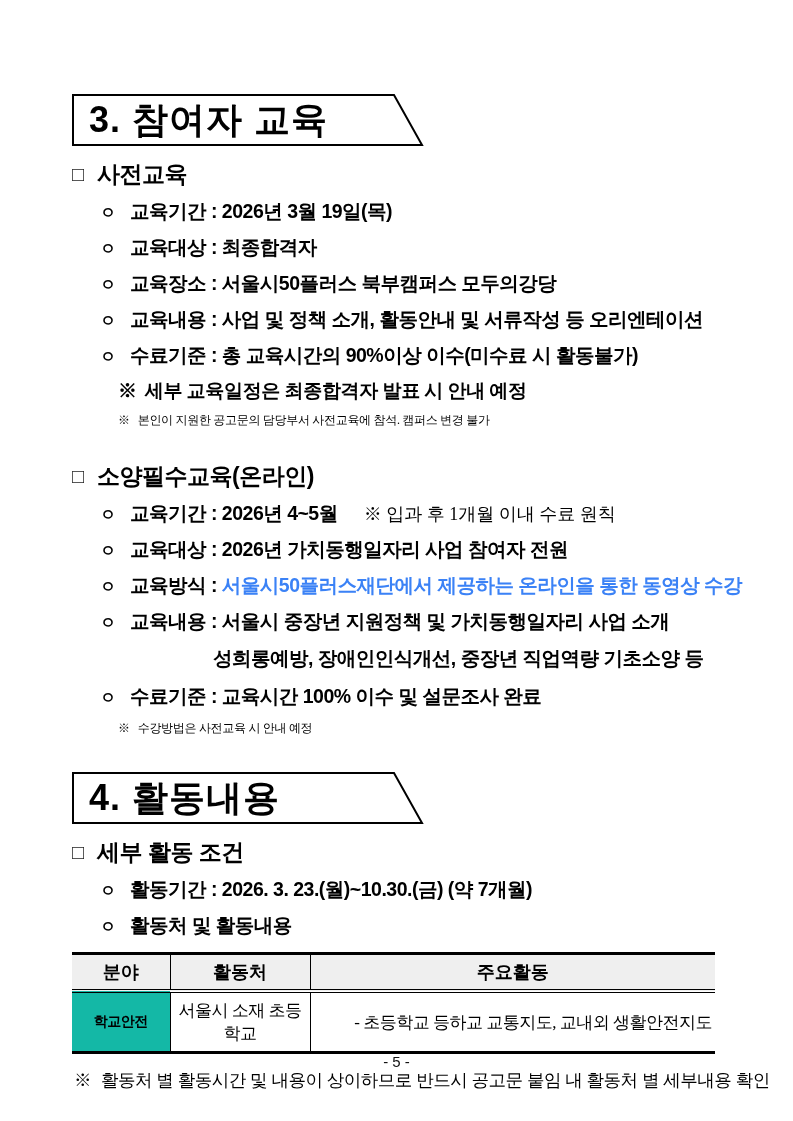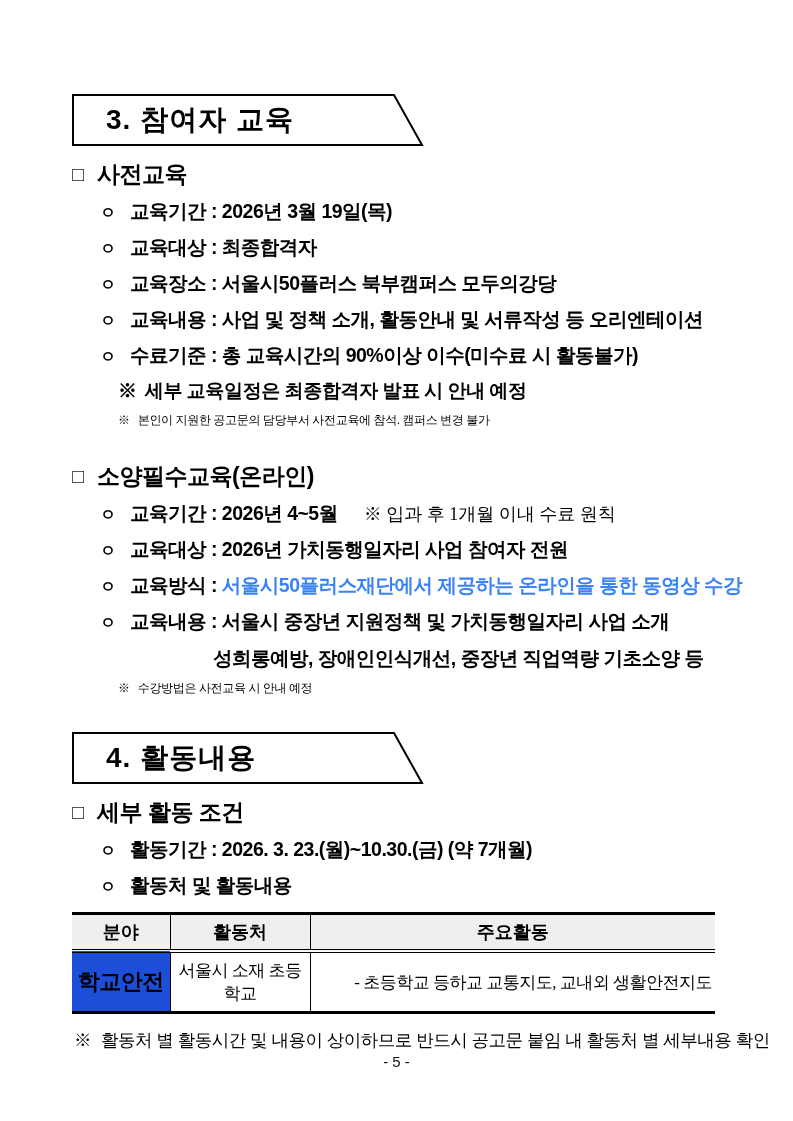--- a/index.html
+++ b/index.html
@@ -16,23 +16,23 @@
   .content { padding: 94px 40px 0 72px; }
 
   
   .banner {
     position: relative;
     width: 352px; height: 52px;
     margin-bottom: 0;
   }
   .banner svg { position: absolute; left: 0; top: 0; }
   .banner .banner-text {
-    position: absolute; left: 34px; top: 50%;
+    position: absolute; left: 17px; top: 50%;
     transform: translateY(-50%);
-    font-size: 28px; font-weight: bold;
+    font-size: 36px; font-weight: bold;
     letter-spacing: 1px;
     white-space: nowrap;
   }
 
   
   .sq-heading {
     display: flex; align-items: center;
     margin-top: 12px;
     height: 32px;
   }
@@ -100,23 +100,23 @@
   table.activity th + th, table.activity td + td { border-left: 1.5px solid #000; }
   table.activity tbody td {
     height: 42px;
     font-family: "Liberation Serif", serif;
     font-size: 17px;
     padding: 6px 3px;
     letter-spacing: -0.5px;
     vertical-align: middle;
   }
   table.activity tbody td.field {
-    background: #1d4ed8;
+    background: #14b8a6;
     font-family: "Liberation Sans", sans-serif;
-    font-size: 22px; font-weight: bold;
+    font-size: 14px; font-weight: bold;
     text-align: center;
   }
   table.activity tbody td.place { text-align: center; }
   table.activity tbody td.main  { text-align: right; padding-left: 6px; }
 
   .table-footnote {
     margin: 14px 0 0 2px;
     font-size: 17.5px;
     letter-spacing: -0.5px;
     white-space: nowrap;
@@ -187,20 +187,23 @@
     <div class="bullet">
       <span class="b-marker">ㅇ</span><span class="b-label">교육대상</span><span class="b-colon"> : </span><span class="b-value">2026년 가치동행일자리 사업 참여자 전원</span>
     </div>
     <div class="bullet">
       <span class="b-marker">ㅇ</span><span class="b-label">교육방식</span><span class="b-colon"> : </span><span class="b-value blue">서울시50플러스재단에서 제공하는 온라인을 통한 동영상 수강</span>
     </div>
     <div class="bullet">
       <span class="b-marker">ㅇ</span><span class="b-label">교육내용</span><span class="b-colon"> : </span><span class="b-value">서울시 중장년 지원정책 및 가치동행일자리 사업 소개</span>
     </div>
     <div class="continuation">성희롱예방, 장애인인식개선, 중장년 직업역량 기초소양 등</div>
+    <div class="bullet spaced">
+      <span class="b-marker">ㅇ</span><span class="b-label">수료기준</span><span class="b-colon"> : </span><span class="b-value">교육시간 100% 이수 및 설문조사 완료</span>
+    </div>
     <div class="note">
       <span class="n-marker">※</span><span>수강방법은 사전교육 시 안내 예정</span>
     </div>
 
     <div class="banner gap-banner">
       <svg width="352" height="52" viewBox="0 0 352 52">
         <polygon points="1,1 322,1 350,51 1,51" fill="#ffffff" stroke="#000000" stroke-width="2"></polygon>
       </svg>
       <span class="banner-text">4. 활동내용</span>
     </div>

